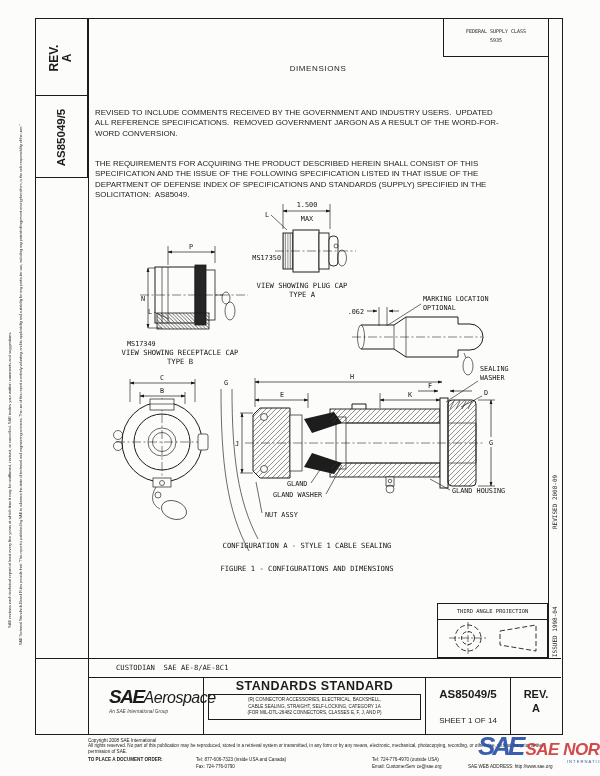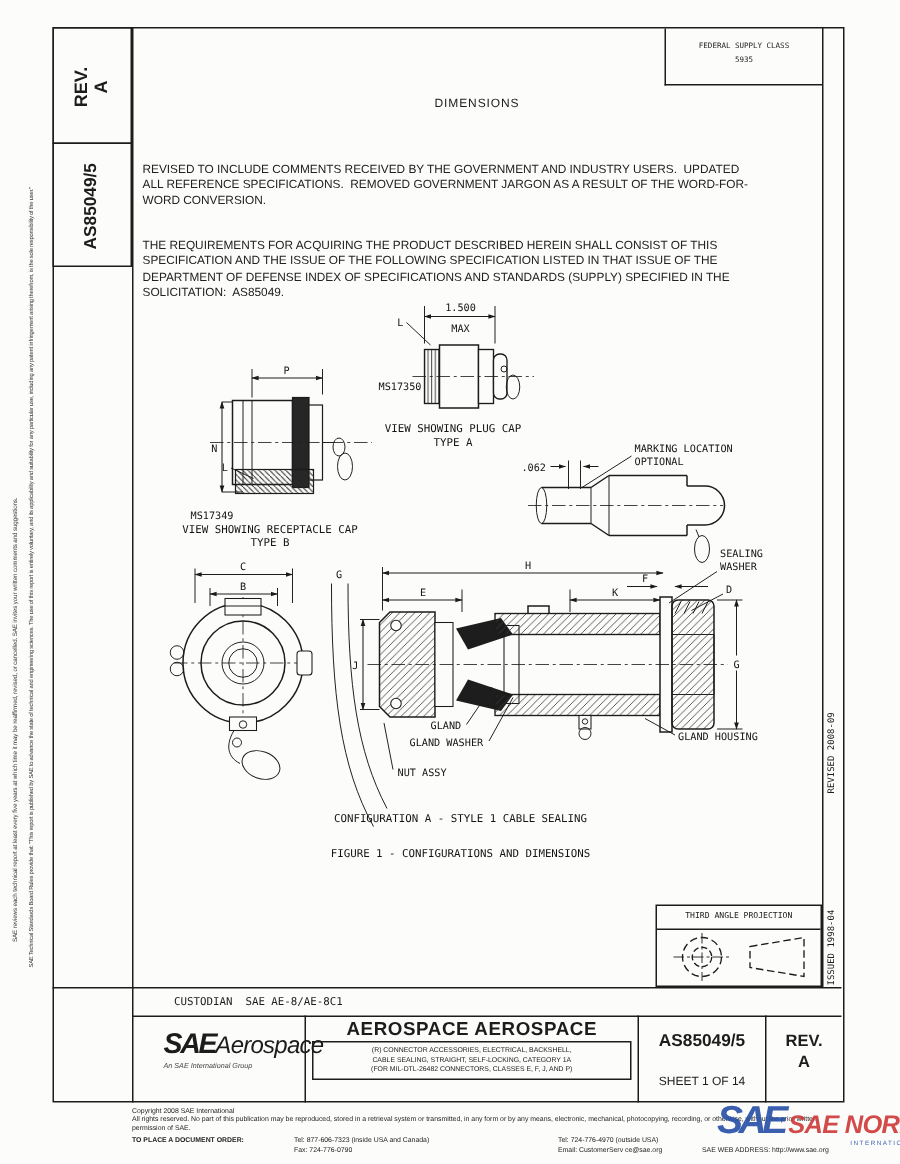--- a/index.html
+++ b/index.html
@@ -317,21 +317,21 @@
 
   <div class="abs custrow">CUSTODIAN  SAE AE-8/AE-8C1</div>
 
   <div class="cell cell-logo">
     <div>
       <span class="sae-big">SAE</span><span class="sae-aero">Aerospace</span>
     </div>
     <div class="sae-tag">An SAE International Group</div>
   </div>
   <div class="cell cell-title">
-    <div class="tb-title">AEROSPACE AEROSPACE</div>
+    <div class="tb-title">STANDARDS STANDARD</div>
     <div class="tb-subbox">
       <div>(R) CONNECTOR ACCESSORIES, ELECTRICAL, BACKSHELL,</div>
       <div>CABLE SEALING, STRAIGHT, SELF-LOCKING, CATEGORY 1A</div>
       <div>(FOR MIL-DTL-26482 CONNECTORS, CLASSES E, F, J, AND P)</div>
     </div>
   </div>
   <div class="cell cell-num">
     <div class="tb-num">AS85049/5</div>
     <div class="tb-sheet">SHEET 1 OF 14</div>
   </div>

